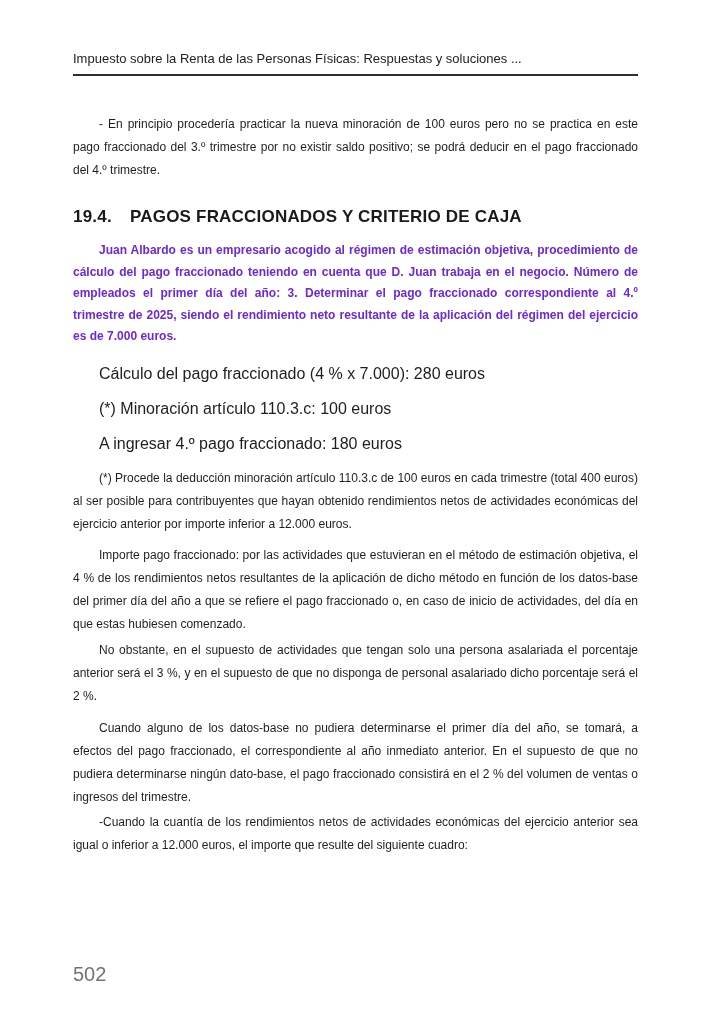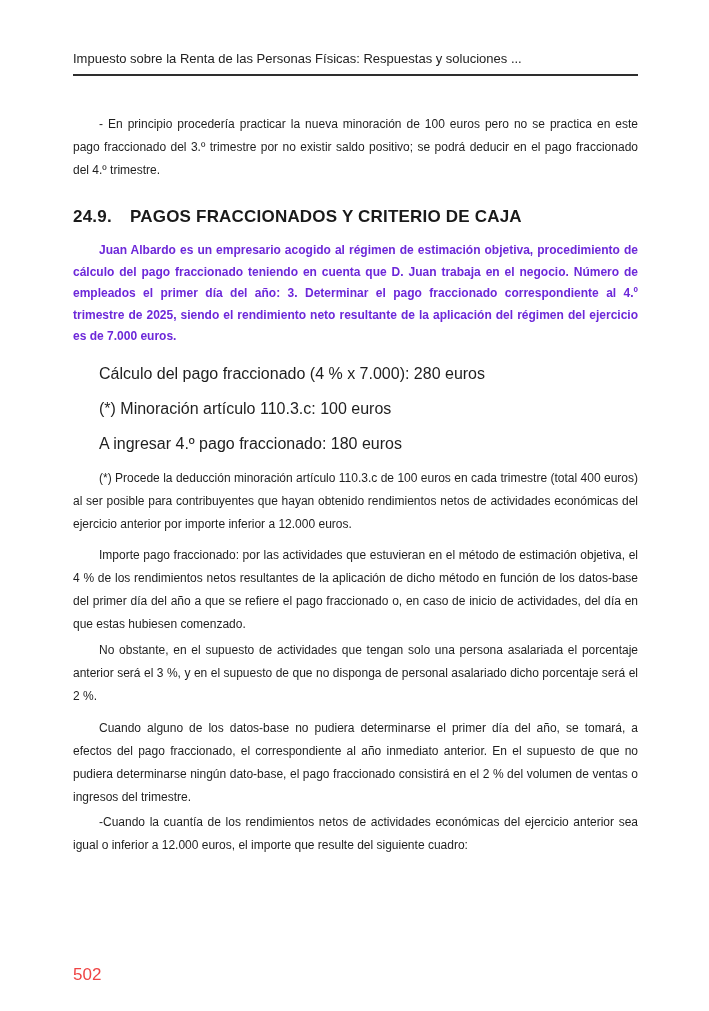--- a/index.html
+++ b/index.html
@@ -57,36 +57,36 @@
   }
   .p-note          { margin-top: 10px; }
   .p-importe       { margin-top: 8px; }
   .p-noobstante    { margin-top: 3px; }
   .p-cuandoalguno  { margin-top: 9px; }
   .p-cuandocuantia { margin-top: 2px; }
   .page-number {
     position: absolute;
     left: 73px;
     top: 963px;
-    font-size: 17px;
+    font-size: 20px;
     line-height: 23px;
-    color: #ef4444;
+    color: #737373;
   }
 </style>
 </head>
 <body>
 
 <div class="page">
 
   <header class="running-header">Impuesto sobre la Renta de las Personas Físicas: Respuestas y soluciones ...</header>
 
   <p class="para p-intro">- En principio procedería practicar la nueva minoración de 100 euros pero no se practica en este pago fraccionado del 3.º trimestre por no existir saldo positivo; se podrá deducir en el pago fraccionado del 4.º trimestre.</p>
 
   <h2 class="section-heading">
-    <span class="section-number">24.9.</span>
+    <span class="section-number">19.4.</span>
     <span class="section-title">PAGOS FRACCIONADOS Y CRITERIO DE CAJA</span>
   </h2>
 
   <p class="para p-case">Juan Albardo es un empresario acogido al régimen de estimación objetiva, procedimiento de cálculo del pago fraccionado teniendo en cuenta que D. Juan trabaja en el negocio. Número de empleados el primer día del año: 3. Determinar el pago fraccionado correspondiente al 4.º trimestre de 2025, siendo el rendimiento neto resultante de la aplicación del régimen del ejercicio es de 7.000 euros.</p>
 
   <p class="calc-line">Cálculo del pago fraccionado (4 % x 7.000): 280 euros</p>
 
   <p class="calc-line">(*) Minoración artículo 110.3.c: 100 euros</p>
 
   <p class="calc-line">A ingresar 4.º pago fraccionado: 180 euros</p>

